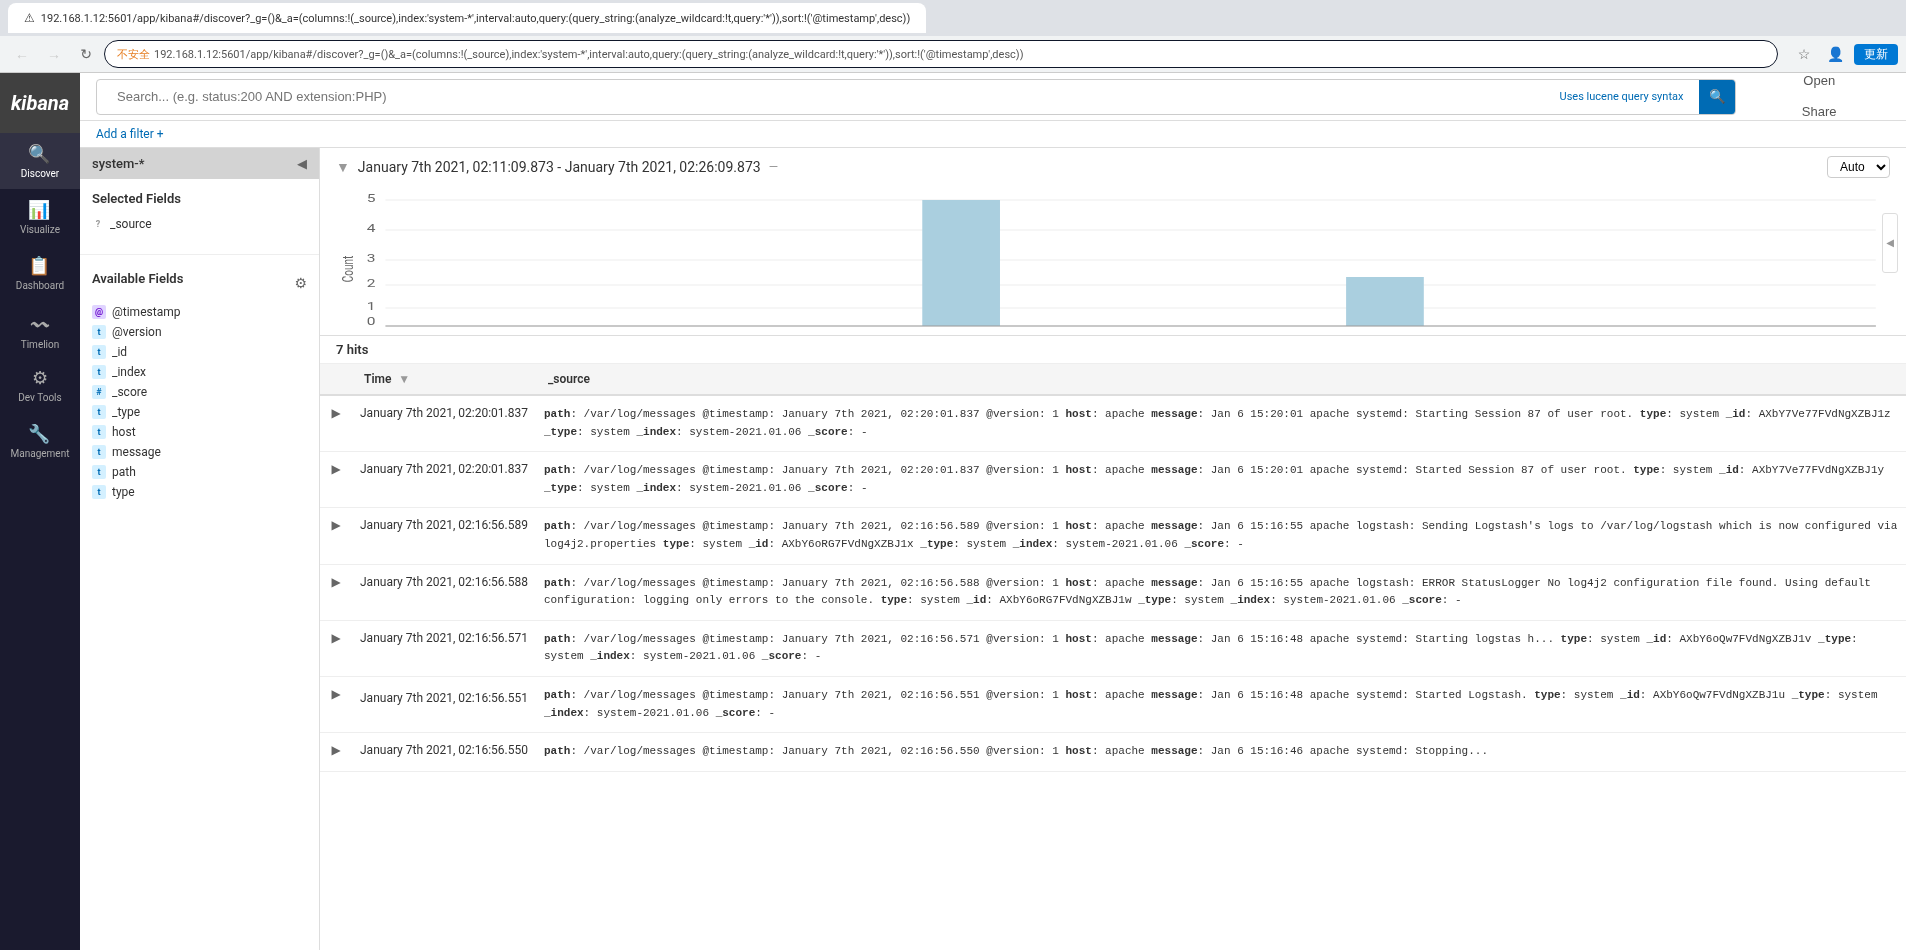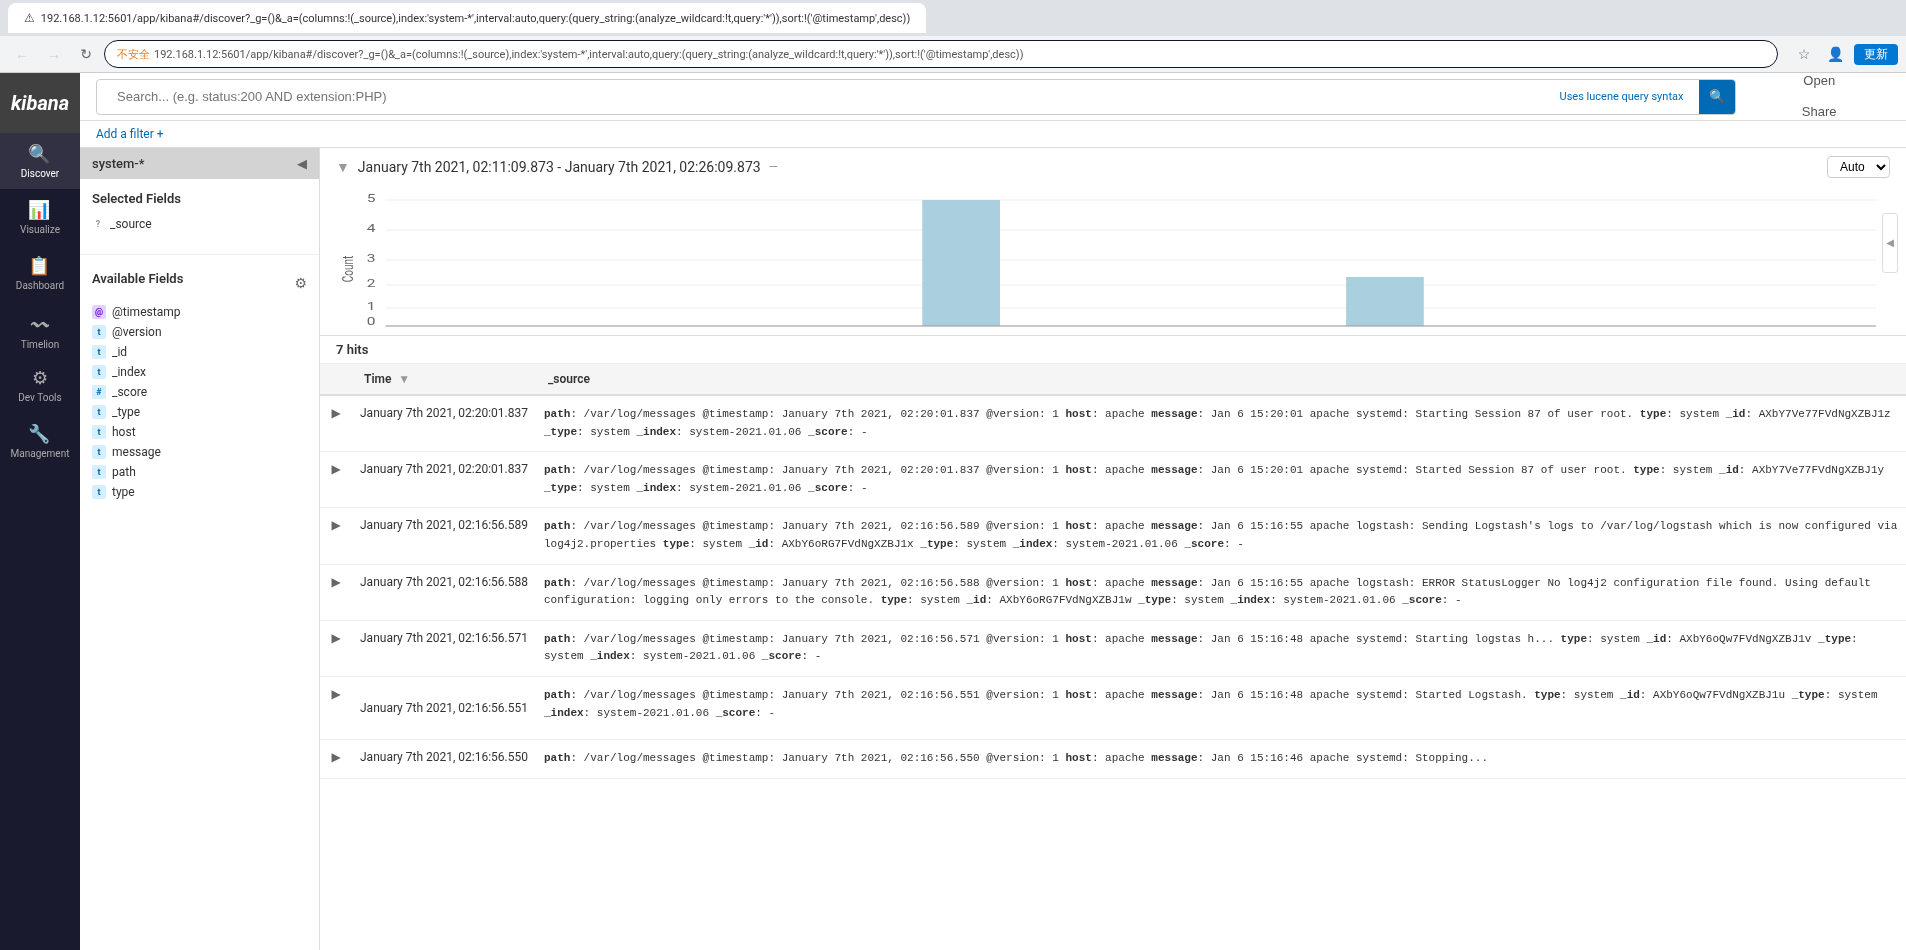--- a/index.html
+++ b/index.html
@@ -328,21 +328,21 @@
       <td style="padding:10px 8px; color:#333; font-size:12px; vertical-align:top; white-space:nowrap; width:180px;">January 7th 2021, 02:16:56.588</td>
       <td style="padding:10px 8px; font-size:11px; color:#333; font-family:'Courier New',monospace; line-height:1.6; vertical-align:top;"><strong>path</strong>: /var/log/messages @timestamp: January 7th 2021, 02:16:56.588 @version: 1 <strong>host</strong>: apache <strong>message</strong>: Jan 6 15:16:55 apache logstash: ERROR StatusLogger No log4j2 configuration file found. Using default configuration: logging only errors to the console. <strong>type</strong>: system <strong>_id</strong>: AXbY6oRG7FVdNgXZBJ1w <strong>_type</strong>: system <strong>_index</strong>: system-2021.01.06 <strong>_score</strong>: -</td>
     </tr>
                 <tr style="border-bottom: 1px solid rgb(238, 238, 238);">
       <td style="width:32px; text-align:center; vertical-align:top; padding:10px 4px; cursor:pointer; color:#666;">▶</td>
       <td style="padding:10px 8px; color:#333; font-size:12px; vertical-align:top; white-space:nowrap; width:180px;">January 7th 2021, 02:16:56.571</td>
       <td style="padding:10px 8px; font-size:11px; color:#333; font-family:'Courier New',monospace; line-height:1.6; vertical-align:top;"><strong>path</strong>: /var/log/messages @timestamp: January 7th 2021, 02:16:56.571 @version: 1 <strong>host</strong>: apache <strong>message</strong>: Jan 6 15:16:48 apache systemd: Starting logstas h... <strong>type</strong>: system <strong>_id</strong>: AXbY6oQw7FVdNgXZBJ1v <strong>_type</strong>: system <strong>_index</strong>: system-2021.01.06 <strong>_score</strong>: -</td>
     </tr>
                 <tr style="border-bottom: 1px solid rgb(238, 238, 238);">
       <td style="width:32px; text-align:center; vertical-align:top; padding:10px 4px; cursor:pointer; color:#666;">▶</td>
-      <td style="padding:24px 8px; color:#333; font-size:12px; vertical-align:top; white-space:nowrap; width:180px;">January 7th 2021, 02:16:56.551</td>
+      <td style="padding:14px 8px; color:#333; font-size:12px; vertical-align:top; white-space:nowrap; width:180px;">January 7th 2021, 02:16:56.551</td>
       <td style="padding:10px 8px; font-size:11px; color:#333; font-family:'Courier New',monospace; line-height:1.6; vertical-align:top;"><strong>path</strong>: /var/log/messages @timestamp: January 7th 2021, 02:16:56.551 @version: 1 <strong>host</strong>: apache <strong>message</strong>: Jan 6 15:16:48 apache systemd: Started Logstash. <strong>type</strong>: system <strong>_id</strong>: AXbY6oQw7FVdNgXZBJ1u <strong>_type</strong>: system <strong>_index</strong>: system-2021.01.06 <strong>_score</strong>: -</td>
     </tr>
                 <tr style="border-bottom: 1px solid rgb(238, 238, 238);">
       <td style="width:32px; text-align:center; vertical-align:top; padding:10px 4px; cursor:pointer; color:#666;">▶</td>
       <td style="padding:10px 8px; color:#333; font-size:12px; vertical-align:top; white-space:nowrap; width:180px;">January 7th 2021, 02:16:56.550</td>
       <td style="padding:10px 8px; font-size:11px; color:#333; font-family:'Courier New',monospace; line-height:1.6; vertical-align:top;"><strong>path</strong>: /var/log/messages @timestamp: January 7th 2021, 02:16:56.550 @version: 1 <strong>host</strong>: apache <strong>message</strong>: Jan 6 15:16:46 apache systemd: Stopping...</td>
     </tr>
               </tbody>
           </table>
         </div>

